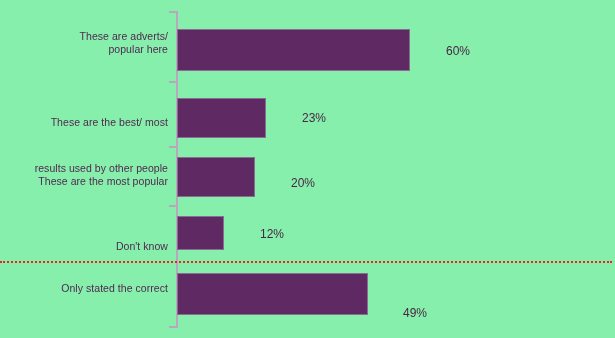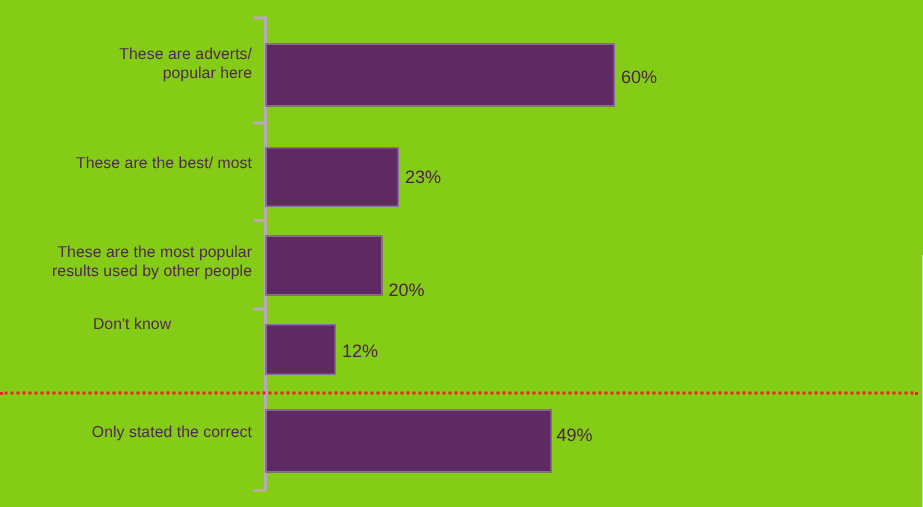--- a/index.html
+++ b/index.html
@@ -7,21 +7,21 @@
     padding: 0;
     background: #ffffff;
   }
   body {
     font-family: "Liberation Sans", sans-serif;
   }
   #chart-root {
     position: relative;
     width: 615px;
     height: 338px;
-    background: #84cc16;
+    background: #86efac;
     overflow: hidden;
   }
 
   
   .y-axis-line {
     position: absolute;
     left: 176px;
     top: 11px;
     width: 2px;
     height: 317px;
@@ -67,20 +67,21 @@
     background: #5f2a63;
     border: 1px solid #8a6b92;
     box-sizing: border-box;
   }
   .bar-value {
     position: absolute;
     font-size: 12px;
     line-height: 12px;
     color: #4a2545;
     white-space: nowrap;
+    margin-left: 32px;
   }
 </style>
 </head>
 <body>
 
 <div id="chart-root">
 
   <div class="y-axis-line"></div>
   <div class="axis-tick" style="top:11px;"></div>
   <div class="axis-tick" style="top:81px;"></div>
@@ -91,47 +92,47 @@
   <div class="bar-row" style="top:0px;">
     <div class="cat-label" style="top:30px;">
       <div>These are adverts/</div>
       <div>popular here</div>
     </div>
     <div class="bar" style="top:29px; height:42px; width:233px;"></div>
     <div class="bar-value" style="left:414px; top:45px;">60%</div>
   </div>
 
   <div class="bar-row" style="top:0px;">
-    <div class="cat-label" style="top:103px;">
+    <div class="cat-label" style="top:116px;">
       <div>These are the best/ most</div>
     </div>
     <div class="bar" style="top:98px; height:40px; width:89px;"></div>
     <div class="bar-value" style="left:270px; top:112px;">23%</div>
   </div>
 
   <div class="bar-row" style="top:0px;">
     <div class="cat-label" style="top:162px;">
+      <div>results used by other people</div>
       <div>These are the most popular</div>
-      <div>results used by other people</div>
     </div>
     <div class="bar" style="top:157px; height:40px; width:78px;"></div>
-    <div class="bar-value" style="left:259px; top:187px;">20%</div>
+    <div class="bar-value" style="left:259px; top:177px;">20%</div>
   </div>
 
   <div class="bar-row" style="top:0px;">
-    <div class="cat-label" style="top:210px;text-align:center;">
+    <div class="cat-label" style="top:240px;">
       <div>Don't know</div>
     </div>
     <div class="bar" style="top:216px; height:34px; width:47px;"></div>
     <div class="bar-value" style="left:228px; top:228px;">12%</div>
   </div>
 
   <div class="separator-line"></div>
 
   <div class="bar-row" style="top:0px;">
     <div class="cat-label" style="top:282px;">
       <div>Only stated the correct</div>
     </div>
     <div class="bar" style="top:273px; height:42px; width:191px;"></div>
-    <div class="bar-value" style="left:371px; top:284px;">49%</div>
+    <div class="bar-value" style="left:371px; top:307px;">49%</div>
   </div>
 
 </div>
 
 </body></html>

